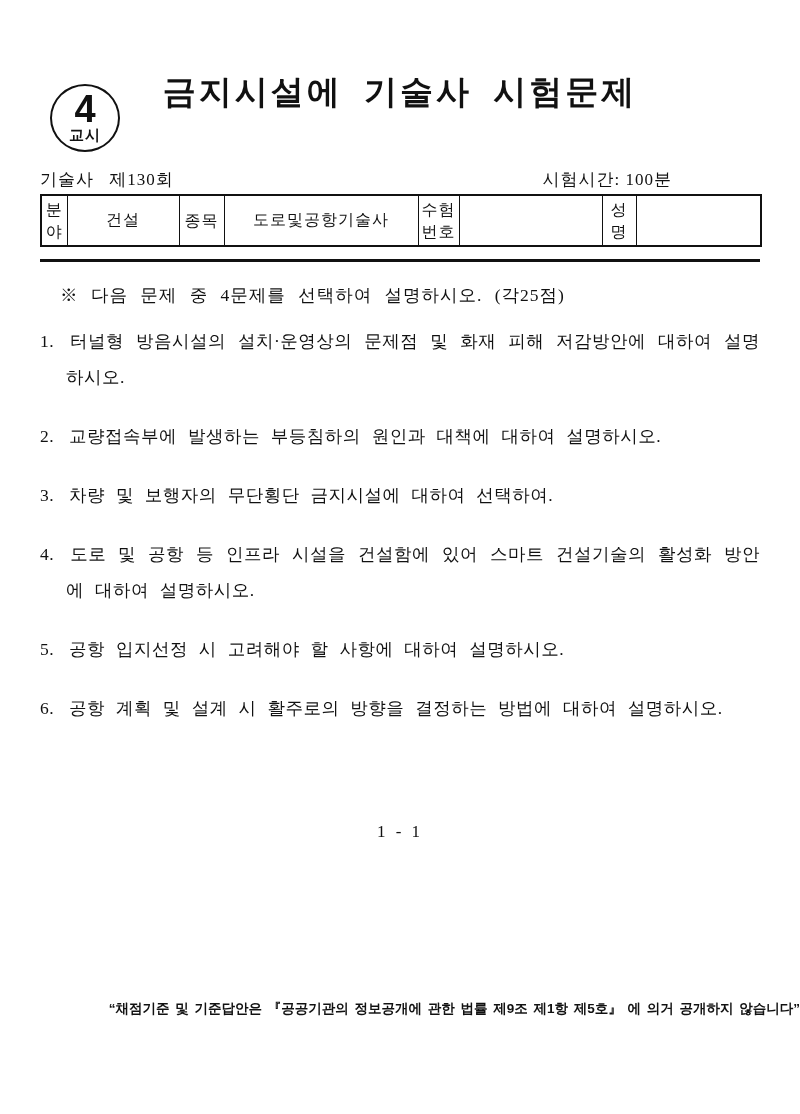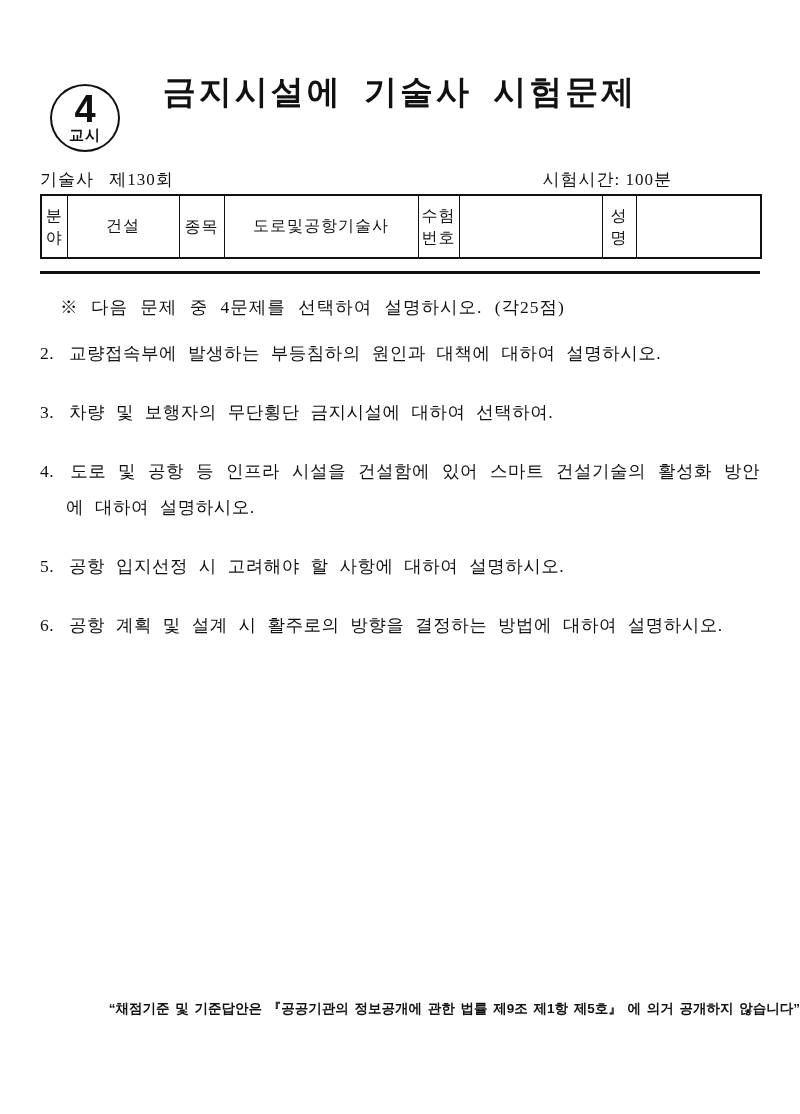--- a/index.html
+++ b/index.html
@@ -75,21 +75,21 @@
   }
   .meta-left span { margin-right: 10px; }
   .meta-left span:last-child { margin-right: 0; }
   .meta-right { margin-right: 88px; }
 
   table.info-table {
     width: 720px;
     border-collapse: collapse;
     table-layout: fixed;
     border: 2px solid #111;
-    height: 65px;
+    height: 53px;
     font-size: 16px;
   }
   table.info-table td {
     border: 1px solid #111;
     text-align: center;
     vertical-align: middle;
     padding: 1px 2px;
     letter-spacing: 1px;
   }
   td.label-cell {
@@ -198,20 +198,24 @@
       </tr>
     </tbody>
       </table>
 
     <div class="thick-rule"></div>
 
     <div class="instruction">※ 다음 문제 중 4문제를 선택하여 설명하시오. (각25점)</div>
 
     <div class="questions">
       <div class="question">
+        <span class="q-num">1.</span>
+        <span>터널형 방음시설의 설치·운영상의 문제점 및 화재 피해 저감방안에 대하여 설명하시오.</span>
+      </div>
+      <div class="question">
         <span class="q-num">2.</span>
         <span>교량접속부에 발생하는 부등침하의 원인과 대책에 대하여 설명하시오.</span>
       </div>
       <div class="question">
         <span class="q-num">3.</span>
         <span>차량 및 보행자의 무단횡단 금지시설에 대하여 선택하여.</span>
       </div>
       <div class="question">
         <span class="q-num">4.</span>
         <span>도로 및 공항 등 인프라 시설을 건설함에 있어 스마트 건설기술의 활성화 방안에 대하여 설명하시오.</span>
@@ -221,16 +225,17 @@
         <span>공항 입지선정 시 고려해야 할 사항에 대하여 설명하시오.</span>
       </div>
       <div class="question">
         <span class="q-num">6.</span>
         <span>공항 계획 및 설계 시 활주로의 방향을 결정하는 방법에 대하여 설명하시오.</span>
       </div>
     </div>
 
   </div>
 
+  <div class="page-number">1 - 1</div>
 
   <div class="footer-note">“채점기준 및 기준답안은 『공공기관의 정보공개에 관한 법률 제9조 제1항 제5호』 에 의거 공개하지 않습니다”</div>
 
 </div>
 
 </body></html>

